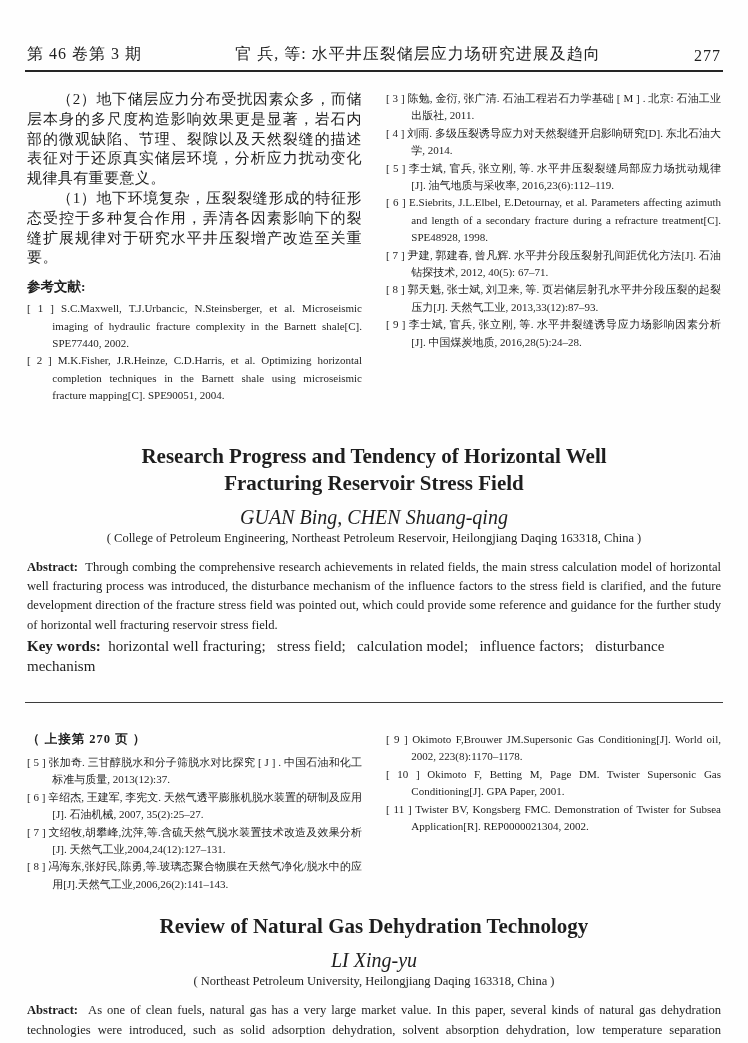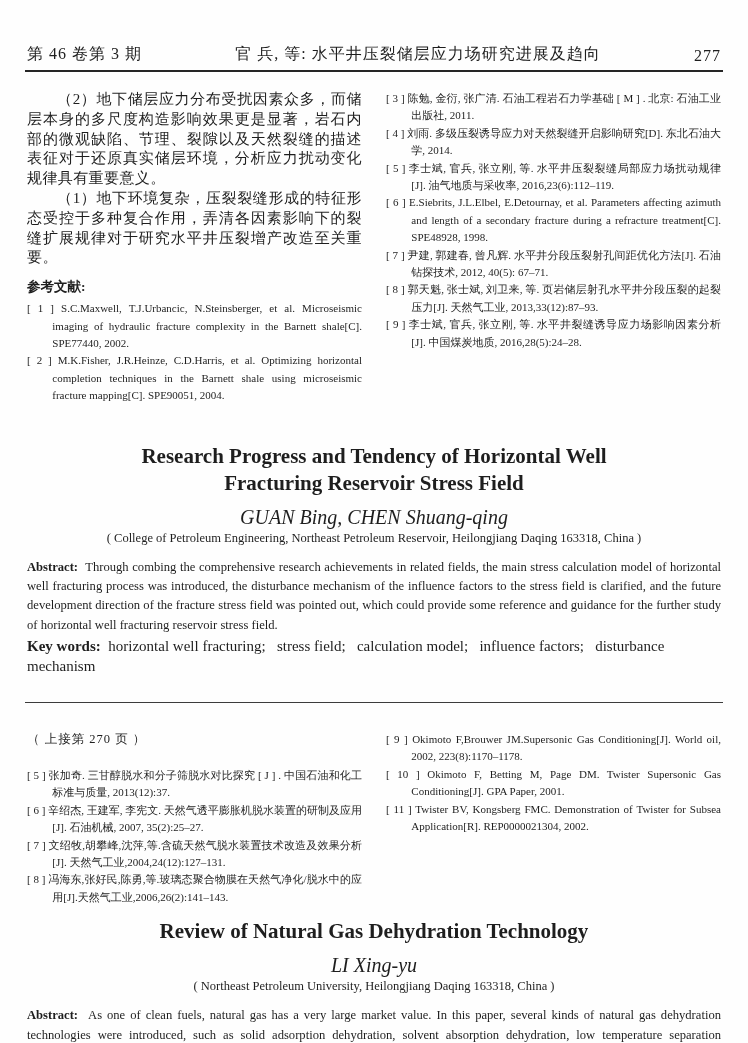--- a/index.html
+++ b/index.html
@@ -53,27 +53,28 @@
   .ref {
     font-size: 11px;
     line-height: 17.4px;
     text-align: justify;
     padding-left: 2.3em;
     text-indent: -2.3em;
   }
   .continued-note {
     font-size: 12.5px;
     letter-spacing: 1px;
-    margin-bottom: 19px;
+    margin-bottom: 6px;
+    font-weight: bold;
   }
 
   
   .title-block { text-align: center; }
   .title-block-1 { margin-top: 38px; }
-  .title-block-2 { margin-top: 12px; text-align: center; }
+  .title-block-2 { margin-top: 20px; text-align: center; }
   .en-title {
     font-size: 21px;
     font-weight: bold;
     line-height: 27px;
     font-family: "Liberation Serif", "DejaVu Serif", serif;
   }
   .authors {
     margin-top: 9px;
     font-size: 20px;
     font-style: italic;

